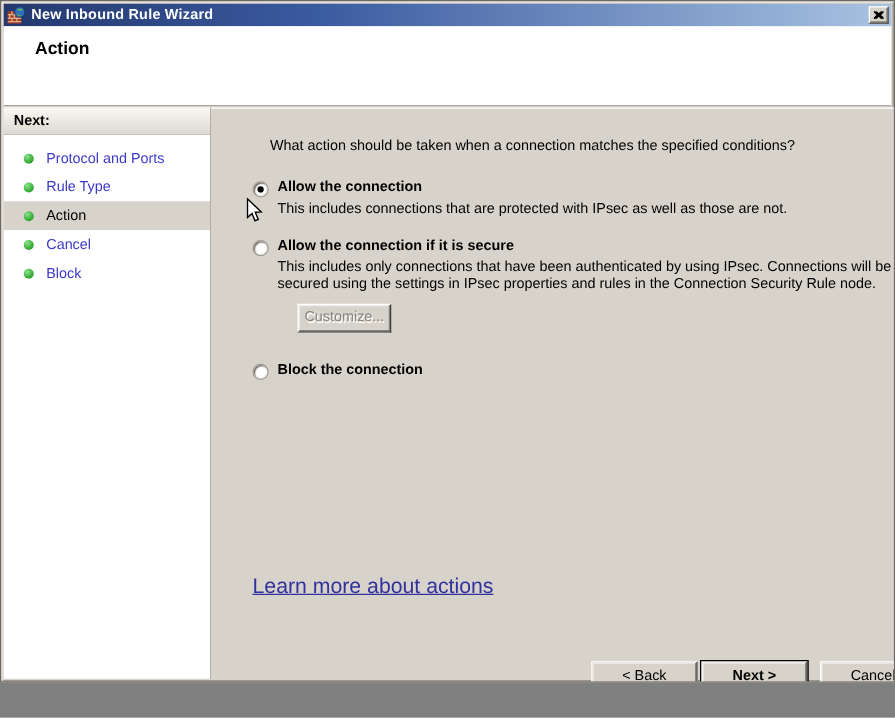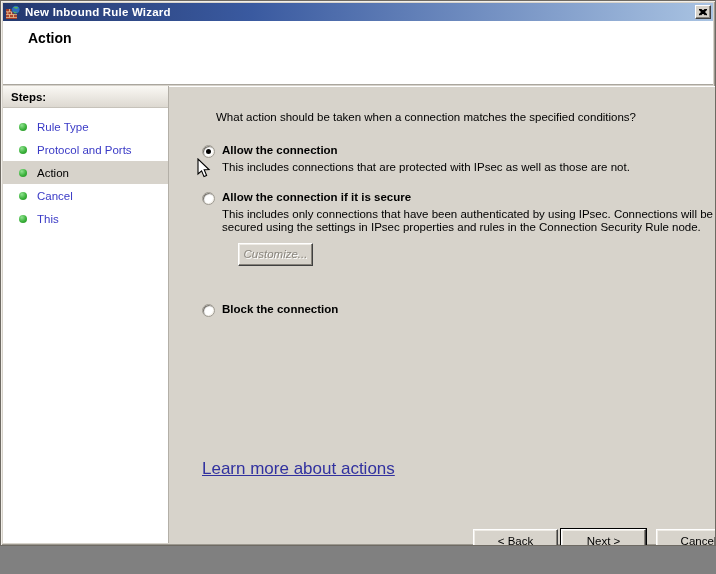--- a/index.html
+++ b/index.html
@@ -98,37 +98,37 @@
   .opt-desc{ margin-top:5px; width:505px; line-height:13.5px; }
 
   .btn{
     background:#d7d3cb; font-family:inherit; font-size:11.5px; color:#000;
     border-top:1px solid #ffffff; border-left:1px solid #ffffff;
     border-right:1px solid #404040; border-bottom:1px solid #404040;
     box-shadow: inset -1px -1px 0 #87837b, inset 1px 1px 0 #efece6;
     padding:0; text-align:center; cursor:default;
   }
   .customize-btn{
-    width:75px; height:23px; margin:8px 0 16px 16px;
-    color:#8a867e; text-shadow:1px 1px 0 #ffffff;font-style:italic;
+    width:75px; height:23px; margin:8px 0 3px 16px;
+    color:#8a867e; text-shadow:1px 1px 0 #ffffff;
   }
   .option.block{ margin-top:21px; }
 
   .learn-link{
     position:absolute; left:33px; top:372px;
     color:#31319f; text-decoration:underline; font-size:17px; cursor:pointer;
   }
 
   .footer{
     position:absolute; right:5px; top:442px;
     display:flex; align-items:center;
   }
   .footer .btn{ width:85px; height:23px; }
   .footer .default-btn{
-    outline:1px solid #000; margin-left:3px;
+    outline:1px solid #000; margin-left:3px;font-weight:bold;
   }
   .footer .cancel-gap{ margin-left:10px; }
 
   .cursor{ position:absolute; left:196px; top:157px; z-index:50; pointer-events:none; }
 </style>
 </head>
 <body>
 
 <div class="window">
 
@@ -162,41 +162,41 @@
     </span>
   </div>
 
   <div class="header">
     <div class="h-title">Action</div>
   </div>
 
   <div class="body">
 
     <div class="sidebar">
-      <div class="steps-heading">Steps:</div>
+      <div class="steps-heading">Next:</div>
       <div class="steps-list">
         <div class="step-item">
           <span class="dot"></span>
+          <span class="step-label">Protocol and Ports</span>
+        </div>
+        <div class="step-item">
+          <span class="dot"></span>
           <span class="step-label">Rule Type</span>
         </div>
-        <div class="step-item">
-          <span class="dot"></span>
-          <span class="step-label">Protocol and Ports</span>
-        </div>
         <div class="step-item active">
           <span class="dot"></span>
           <span class="step-label">Action</span>
         </div>
         <div class="step-item">
           <span class="dot"></span>
           <span class="step-label">Cancel</span>
         </div>
         <div class="step-item">
           <span class="dot"></span>
-          <span class="step-label">This</span>
+          <span class="step-label">Block</span>
         </div>
       </div>
     </div>
 
     <div class="content">
       <div class="question">What action should be taken when a connection matches the specified conditions?</div>
 
       <div class="option">
         <span class="radio checked"></span>
         <div class="opt-text">

